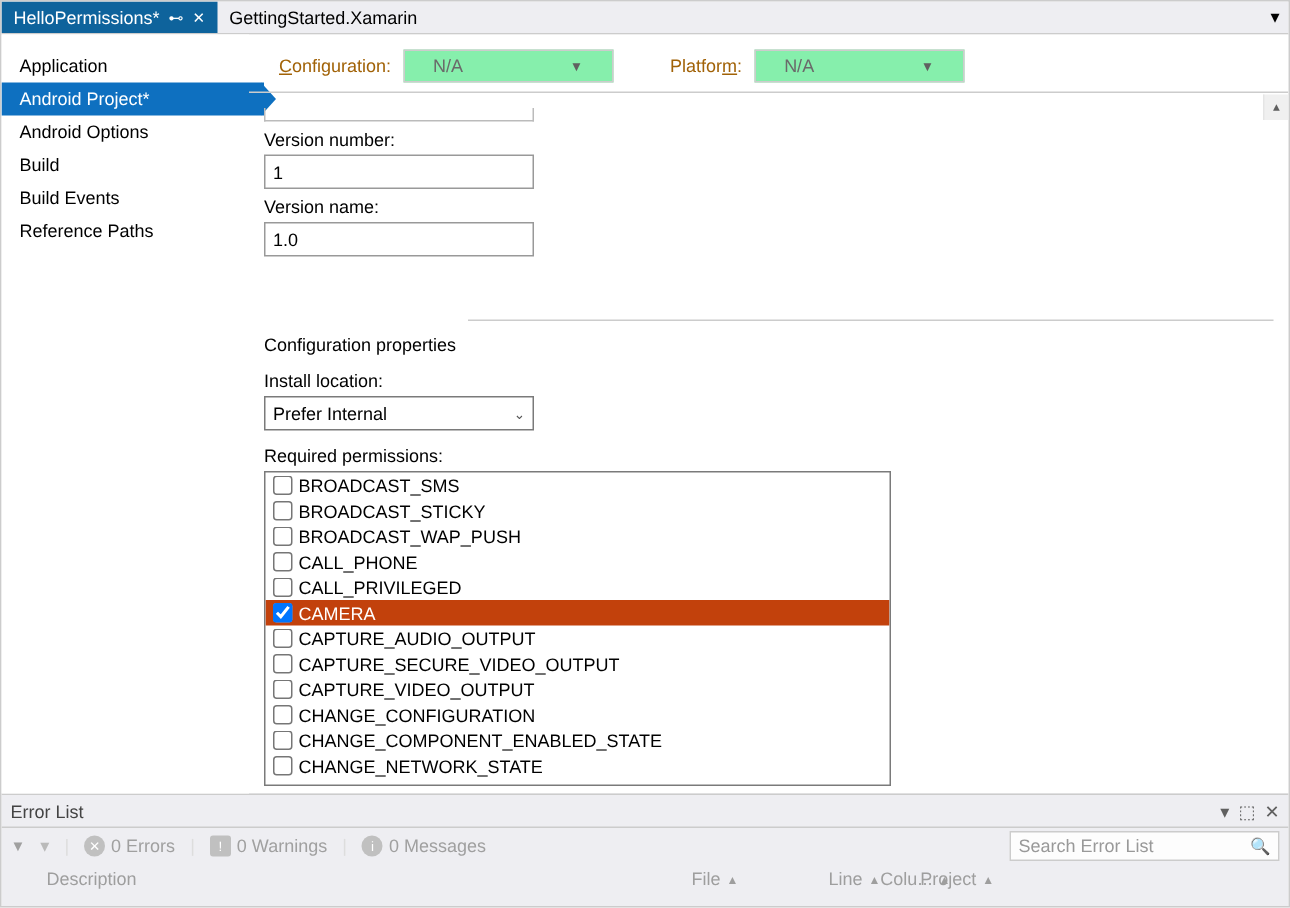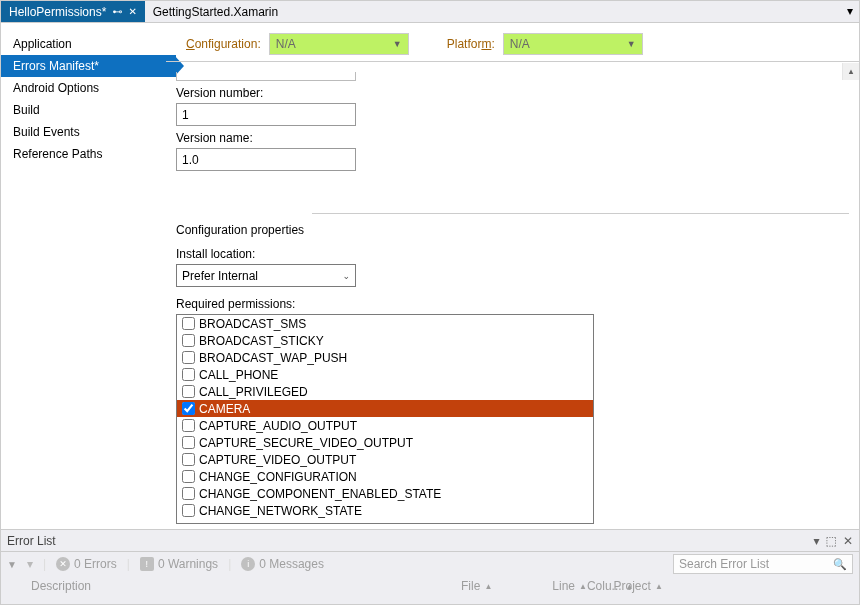--- a/index.html
+++ b/index.html
@@ -16,21 +16,21 @@
     .sidebar { width: 165px; padding: 10px 0; background: #fff; }
     .sidebar-item { padding: 4px 12px; cursor: pointer; }
     .sidebar-item.active { background: #0e70c0; color: #fff; margin-right: -10px; position: relative; }
     .sidebar-item.active::after { content: ""; position: absolute; right: -8px; top: 0; border-top: 11px solid transparent; border-bottom: 11px solid transparent; border-left: 10px solid #0e70c0; }
     
     .main-panel { flex: 1; position: relative; overflow: hidden; }
     
     .config-row { display: flex; align-items: center; gap: 8px; padding: 10px 10px 6px 20px; border-bottom: 1px solid #ccc; }
     .config-row label { color: #a16207; }
     .config-row label u { text-decoration: underline; }
-    .combo { height: 22px; background: #bef264; border: 1px solid #ccc; padding: 2px 6px; display: flex; align-items: center; justify-content: space-between; color: #6a6a6a; }
+    .combo { height: 22px; background: #86efac; border: 1px solid #ccc; padding: 2px 19px; display: flex; align-items: center; justify-content: space-between; color: #6a6a6a; }
     .combo-arrow { font-size: 9px; color: #606060; }
     
     .form-region { padding: 10px 10px 0 10px; height: calc(100% - 40px); overflow-y: scroll; position: relative; }
     .form-region::-webkit-scrollbar { width: 17px; }
     .form-region::-webkit-scrollbar-track { background: #f0f0f0; }
     .form-region::-webkit-scrollbar-thumb { background: #c2c3c9; }
     .form-region::-webkit-scrollbar-button:single-button { background: #f0f0f0; height: 17px; }
 
     .form-label { display: block; margin: 5px 0 3px 0; }
     .text-input { width: 180px; height: 23px; border: 1px solid #999; padding: 2px 5px; background: #fff; }
@@ -83,21 +83,21 @@
   </div>
   <div class="tab">
     <span>GettingStarted.Xamarin</span>
   </div>
   <div class="tab-dropdown">▾</div>
 </div>
 
 <div class="content-area">
   <div class="sidebar">
     <div class="sidebar-item"><span>Application</span></div>
-    <div class="sidebar-item active"><span>Errors Manifest*</span></div>
+    <div class="sidebar-item active"><span>Android Project*</span></div>
     <div class="sidebar-item"><span>Android Options</span></div>
     <div class="sidebar-item"><span>Build</span></div>
     <div class="sidebar-item"><span>Build Events</span></div>
     <div class="sidebar-item"><span>Reference Paths</span></div>
   </div>
 
   <div class="main-panel">
     <div class="config-row">
       <label><u>C</u>onfiguration:</label>
       <div class="combo" style="width:140px">

